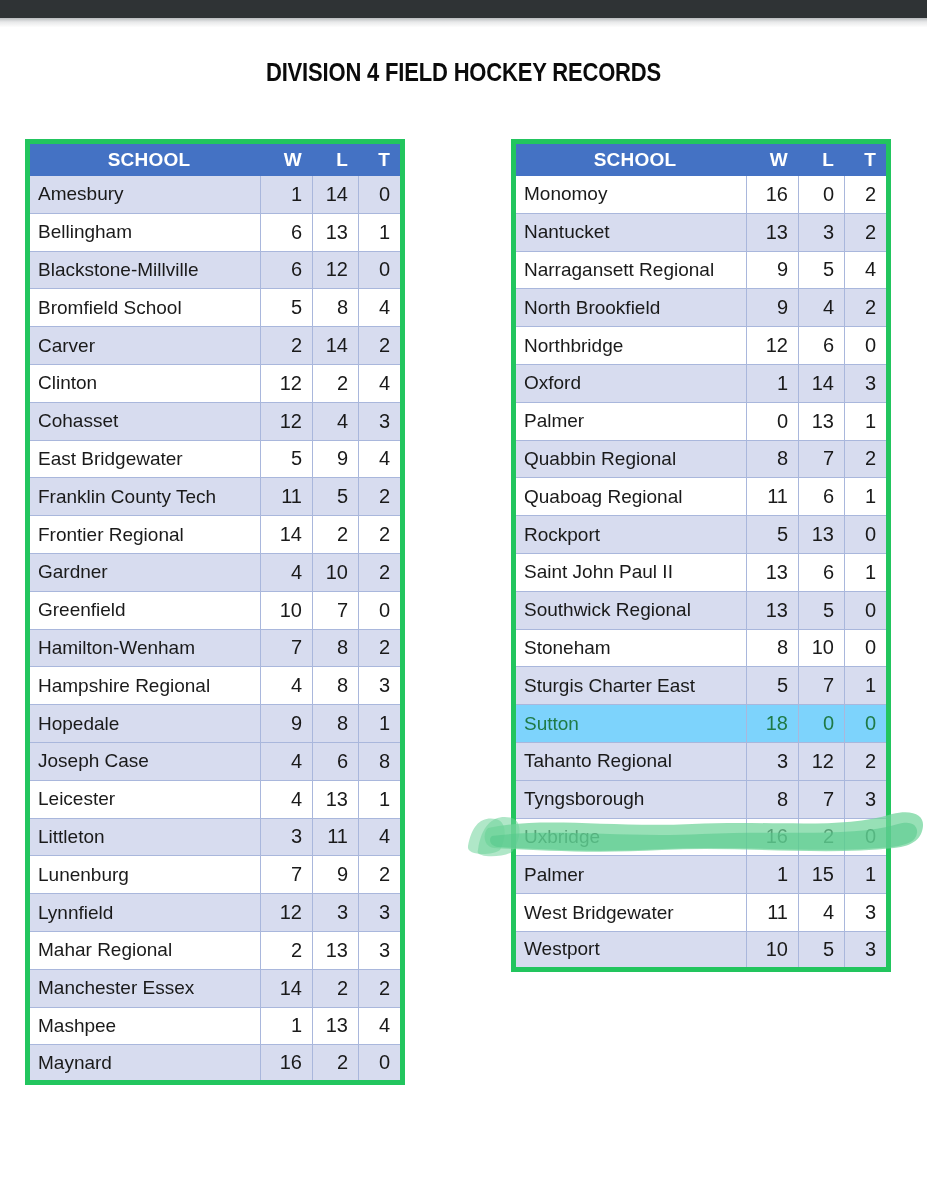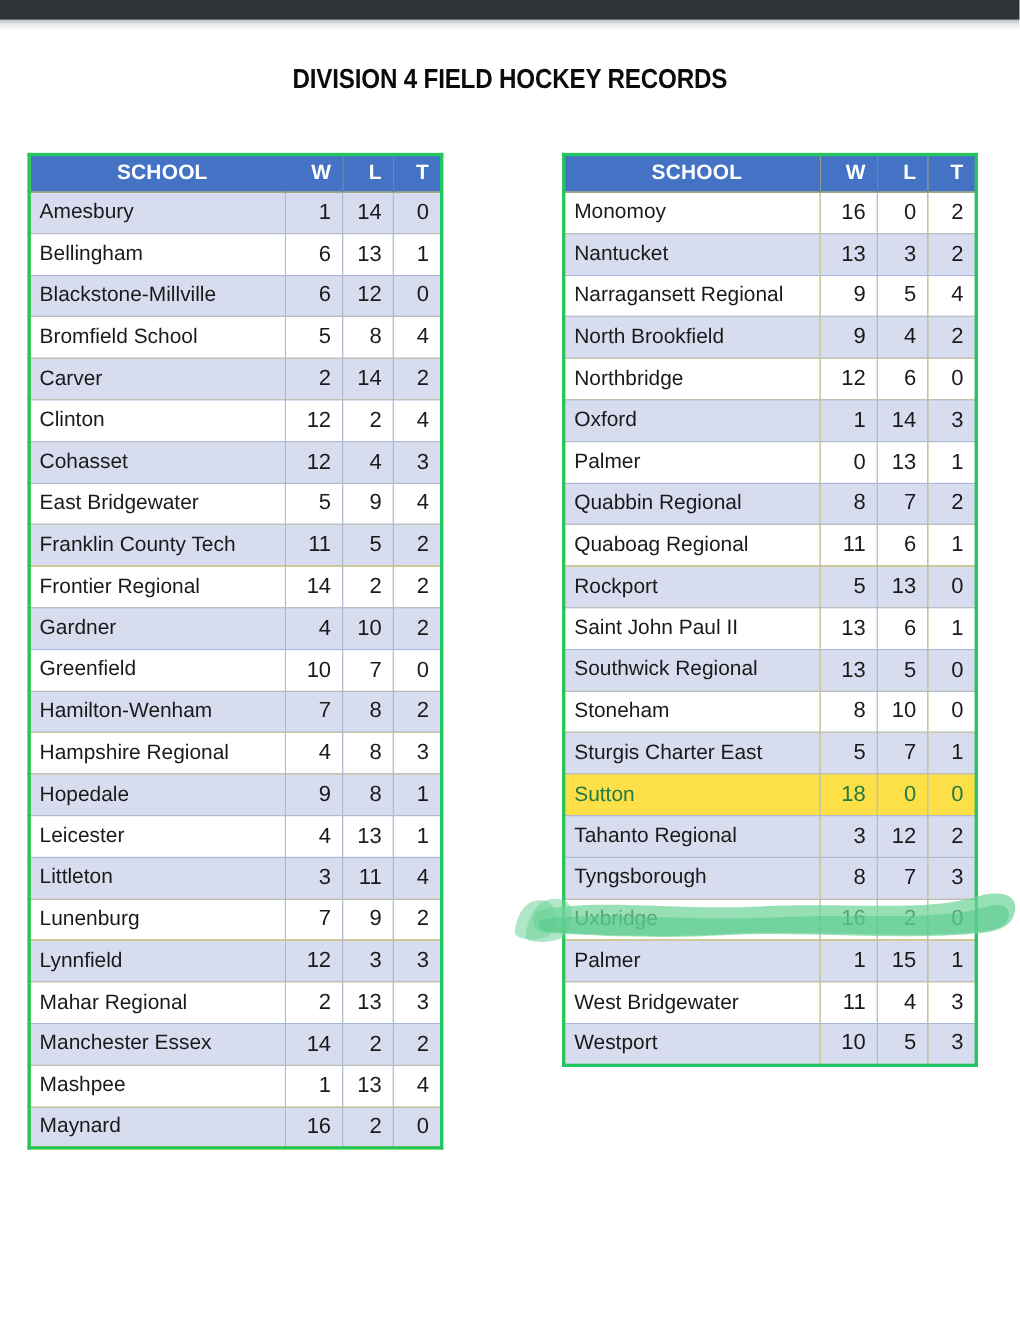--- a/index.html
+++ b/index.html
@@ -47,22 +47,22 @@
     transform: scaleX(0.88);
     transform-origin: center center;
     white-space: nowrap;
   }
 
   
   .records-table {
     position: absolute;
     border-collapse: collapse;
     table-layout: fixed;
-    border: 3px solid #22c55e;
-    background: #fde047;
+    border: 5px solid #22c55e;
+    background: #7dd3fc;
   }
   #table-left  { top: 139px; left: 25px;  width: 377px; }
   #table-right { top: 139px; left: 511px; width: 377px; }
 
   .records-table th,
   .records-table td {
     border: 1px solid #a9b7dc;
     height: 37.8px;
     padding: 0 0 0 8px;
     font-size: 19px;
@@ -236,20 +236,26 @@
         <td class="num">4</td>
         <td class="num">8</td>
         <td class="num">3</td>
       </tr>
       <tr class="alt">
         <td>Hopedale</td>
         <td class="num">9</td>
         <td class="num">8</td>
         <td class="num">1</td>
       </tr>
+      <tr class="alt">
+        <td>Joseph Case</td>
+        <td class="num">4</td>
+        <td class="num">6</td>
+        <td class="num">8</td>
+      </tr>
       <tr class="plain">
         <td>Leicester</td>
         <td class="num">4</td>
         <td class="num">13</td>
         <td class="num">1</td>
       </tr>
       <tr class="alt">
         <td>Littleton</td>
         <td class="num">3</td>
         <td class="num">11</td>

